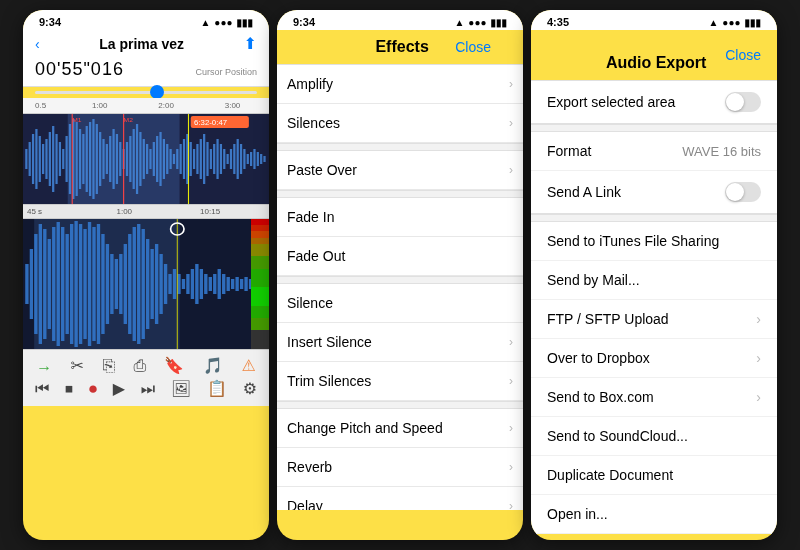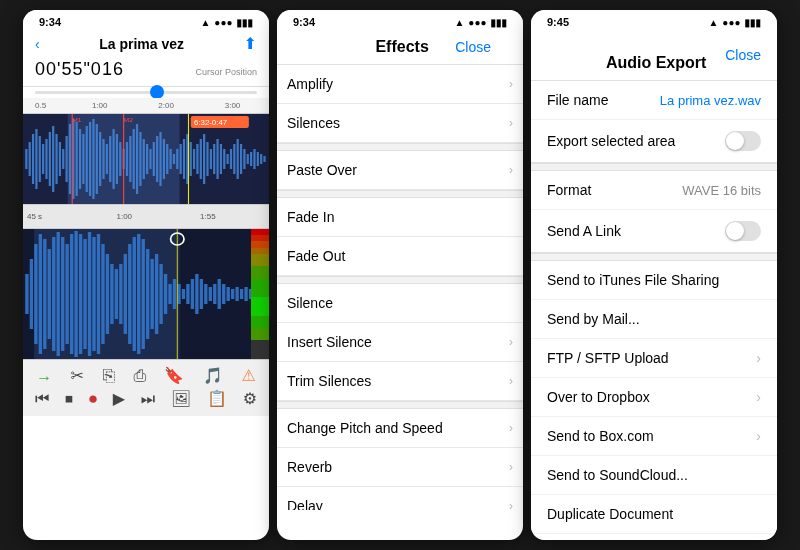--- a/index.html
+++ b/index.html
@@ -10,22 +10,22 @@
       display: flex;
       align-items: center;
       justify-content: center;
       gap: 8px;
       font-family: -apple-system, BlinkMacSystemFont, 'Helvetica Neue', sans-serif;
       overflow: hidden;
     }
 
     
     .phone {
-      background: #ffffff;
-      border-radius: 14px;
+      background: #fde047;
+      border-radius: 20px;
       overflow: hidden;
       position: relative;
       box-shadow: 0 4px 20px rgba(0,0,0,0.5);
     }
     .phone-1 { width: 246px; height: 530px; }
     .phone-2 { width: 246px; height: 530px; }
     .phone-3 { width: 246px; height: 530px; }
 
     
     .status-bar {
@@ -120,21 +120,21 @@
       right: 0; top: 0; bottom: 0;
       width: 18px;
       display: flex;
       flex-direction: column;
       background: #111;
     }
 
     
     .timeline-ruler-2 {
       background: #e8e8e8;
-      height: 25px;
+      height: 15px;
       display: flex;
       align-items: center;
       padding: 0 4px;
       font-size: 8px;
       color: #555;
       position: relative;
       border-top: 1px solid #ccc;
       border-bottom: 1px solid #ccc;
     }
 
@@ -403,21 +403,21 @@
       <line x1="148" y1="0" x2="148" y2="90" stroke="#ffff00" stroke-width="1" opacity="0.9"></line>
 
       <rect x="150" y="2" width="52" height="12" fill="#ff6633" rx="2"></rect>
       <text x="153" y="11" fill="white" font-size="7">6:32-0:47</text>
     </svg>
   </div>
 
   <div class="timeline-ruler-2">
     <span style="position:absolute; left:4px;">45 s</span>
     <span style="position:absolute; left:38%;">1:00</span>
-    <span style="position:absolute; left:72%;">1:55</span>
+    <span style="position:absolute; left:72%;">10:15</span>
   </div>
 
   <div class="waveform-area waveform-bottom" style="position:relative;">
     <svg class="wf-svg" viewBox="0 0 220 130" preserveAspectRatio="none">
       <rect width="220" height="130" fill="#111830"></rect>
 
       <rect x="10" y="0" width="130" height="130" fill="rgba(100,160,255,0.15)"></rect>
 
       <g fill="#3377cc" opacity="0.9">
         <rect x="2" y="45" width="3" height="40"></rect>
@@ -597,38 +597,34 @@
     <div class="effects-item">
       <span>Delay</span>
       <span class="chevron">›</span>
     </div>
 
   </div>
 </div>
 
 <div class="phone phone-3">
   <div class="status-bar">
-    <span class="time">9:45</span>
+    <span class="time">4:35</span>
     <div class="status-icons">
       <span>▲</span>
       <span>●●●</span>
       <span>▮▮▮</span>
     </div>
   </div>
 
   <div class="export-header">
     <div class="export-spacer"></div>
     <span class="export-title">Audio Export</span>
     <span class="export-close">Close</span>
   </div>
 
-  <div class="export-row" style="background:#fff; border-bottom:1px solid #f0f0f0;">
-    <span class="export-row-label">File name</span>
-    <span class="export-row-value">La prima vez.wav</span>
-  </div>
 
   <div class="export-row" style="background:#fff; border-bottom:1px solid #e0e0e0;">
     <span class="export-row-label">Export selected area</span>
     <div class="toggle"></div>
   </div>
 
   <div class="export-divider"></div>
 
   <div class="export-row" style="background:#fff; border-bottom:1px solid #f0f0f0;">
     <span class="export-row-label">Format</span>

